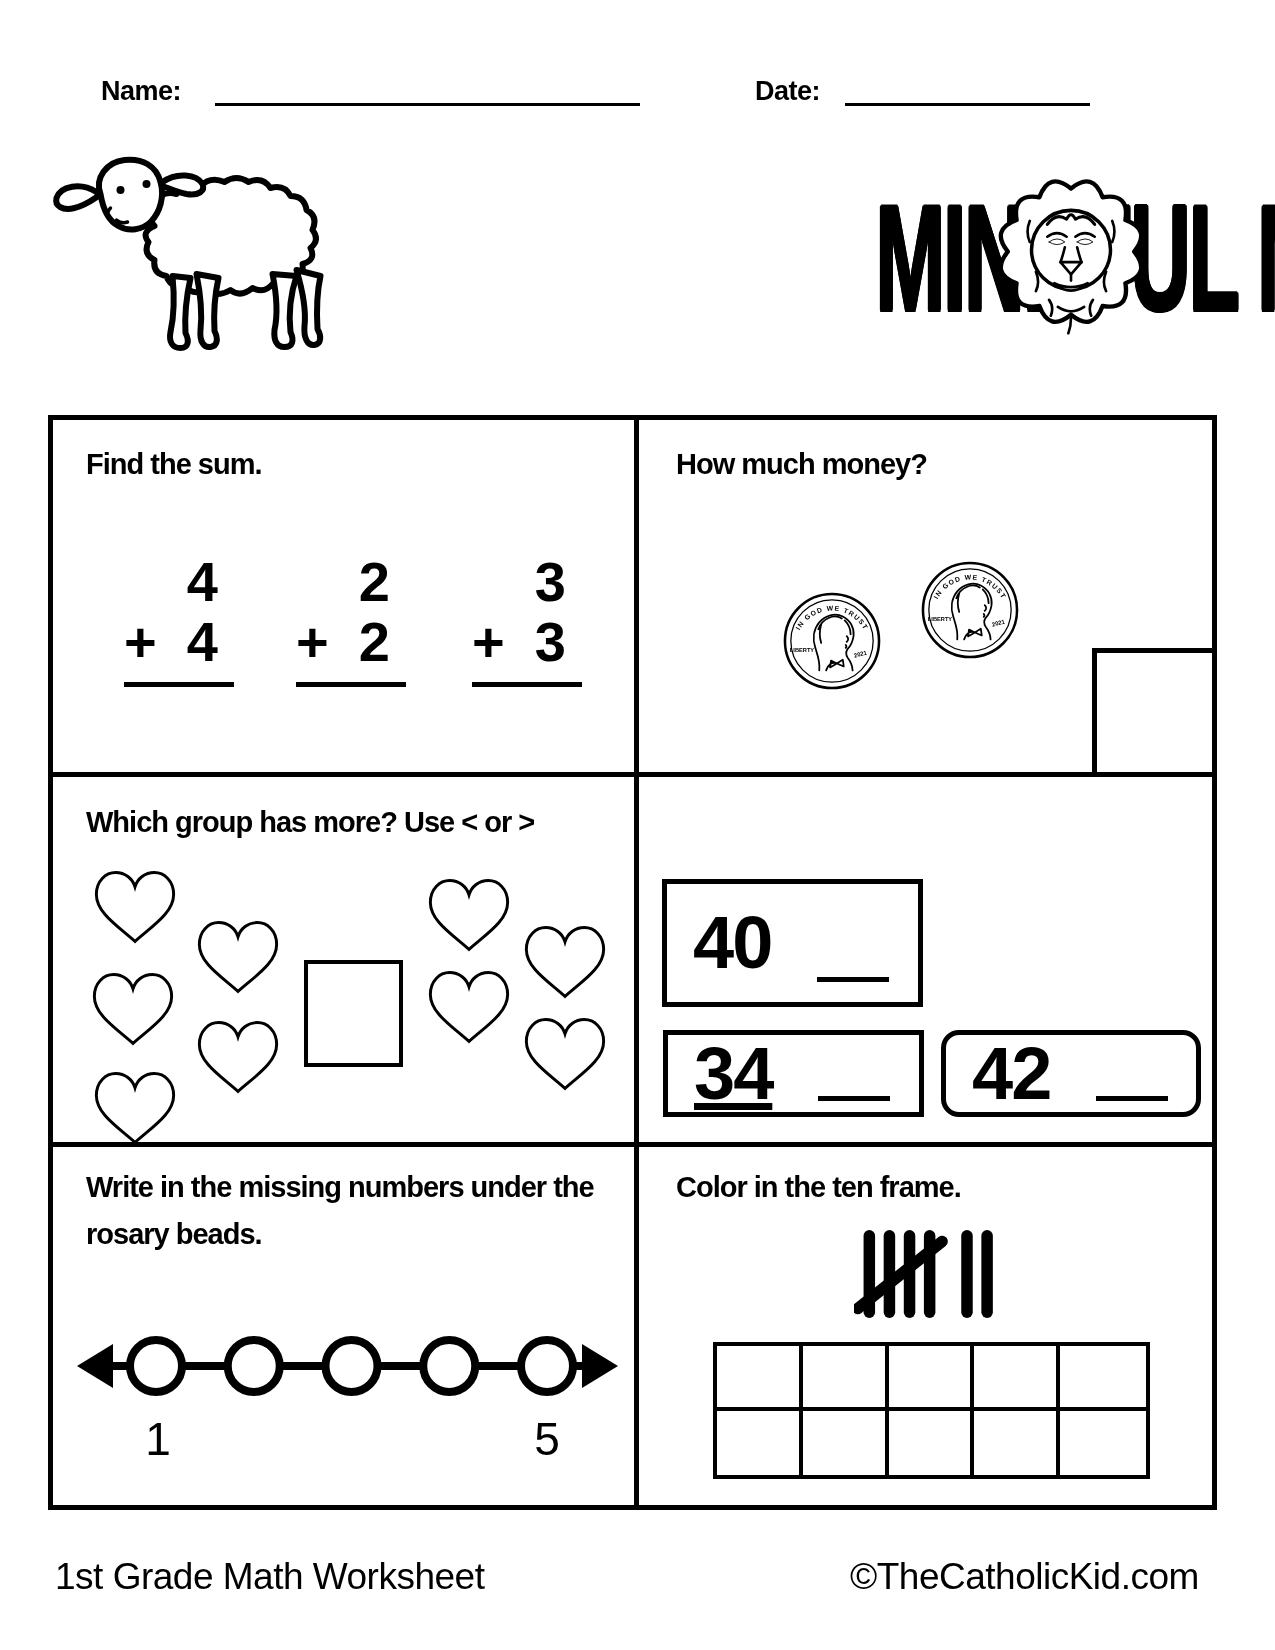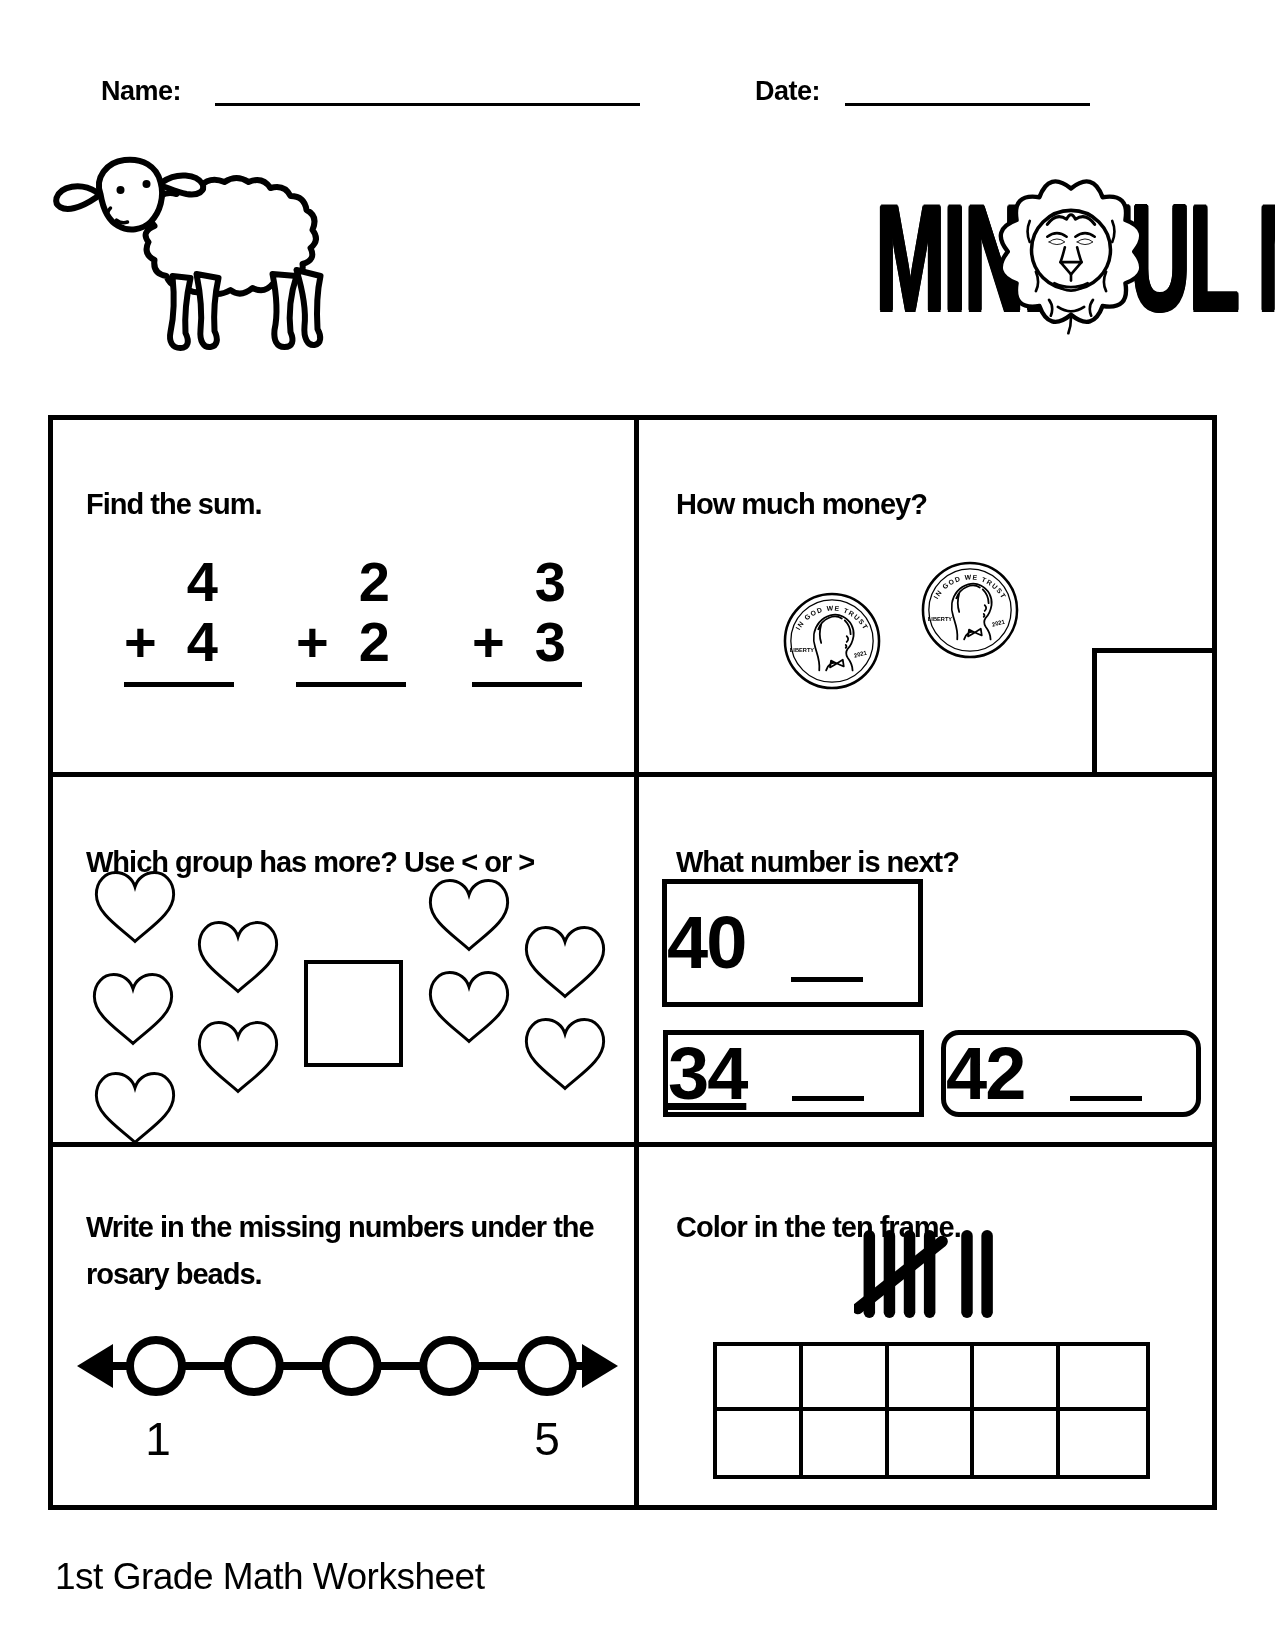--- a/index.html
+++ b/index.html
@@ -16,39 +16,39 @@
       text-align:center;transform:scaleX(0.56);transform-origin:50% 0;
       text-shadow:2px 0 #000,-2px 0 #000,0 2px #000,0 -2px #000,1.5px 1.5px #000,-1.5px 1.5px #000,1.5px -1.5px #000,-1.5px -1.5px #000;}
   .hero-sub{position:absolute;left:50%;top:127px;transform:translateX(-50%);
       white-space:nowrap;font-size:30px;font-weight:600;letter-spacing:-0.8px;}
   svg.lineart{position:absolute;}
   .lineart path{fill:#fff;stroke:#000;stroke-linejoin:round;stroke-linecap:round;}
   
   .tbl{position:absolute;left:48px;top:415px;width:1169px;height:1095px;
        border:5px solid #000;box-sizing:border-box;}
   .tline{position:absolute;background:#000;}
-  .prompt{position:absolute;font-size:29px;font-weight:600;letter-spacing:-1px;line-height:47px;margin-top:40px;}
+  .prompt{position:absolute;font-size:29px;font-weight:600;letter-spacing:-1px;line-height:47px;}
   
   .sum-problem{position:absolute;top:552px;width:110px;font-size:56px;font-weight:600;
       line-height:60px;border-bottom:5px solid #000;padding-bottom:10px;}
   .sum-top{text-align:right;padding-right:16px;}
   .sum-bot{display:flex;align-items:baseline;}
   .sum-bot .addend{margin-left:auto;margin-right:16px;}
   
   svg.coin{position:absolute;width:98px;height:98px;}
   .coin-detail{fill:none;stroke:#000;stroke-width:1.8;stroke-linecap:round;stroke-linejoin:round;}
   
   .money-box{position:absolute;left:1092px;top:648px;width:125px;height:129px;
       border:5px solid #000;box-sizing:border-box;background:#fff;}
   .cmp-square{position:absolute;left:304px;top:960px;width:99px;height:107px;
       border:4px solid #000;box-sizing:border-box;background:#fff;}
   svg.heart{position:absolute;width:84px;height:78px;}
   .heart path{fill:#fff;stroke:#000;stroke-width:3.5;}
   .num-box{position:absolute;border:5px solid #000;box-sizing:border-box;display:flex;
-      align-items:center;background:#fff;}
+      align-items:center;padding-left:26px;background:#fff;}
   .num-box .num{font-size:74px;font-weight:600;letter-spacing:-2px;line-height:1;}
   .num-box .nblank{width:72px;border-bottom:5px solid #000;height:0;margin-left:46px;align-self:flex-end;}
   
   svg.numberline{position:absolute;left:75px;top:1308px;width:545px;height:116px;}
   .nl-line{stroke:#000;stroke-width:8;}
   .nl-arrow{fill:#000;}
   .bead{fill:#fff;stroke:#000;stroke-width:8;}
   .nl-label{position:absolute;width:44px;text-align:center;font-size:46px;font-weight:500;}
   
   svg.tally{position:absolute;left:854px;top:1226px;width:158px;height:96px;}
@@ -107,21 +107,20 @@
   </svg>
 
   <div class="tbl"></div>
   <div class="tline" style="left:634px;top:415px;width:5px;height:1095px"></div>
   <div class="tline" style="left:48px;top:772px;width:1169px;height:5px"></div>
   <div class="tline" style="left:48px;top:1142px;width:1169px;height:5px"></div>
 
   <div class="prompt" style="left:86px;top:441px">Find the sum.</div>
   <div class="prompt" style="left:86px;top:799px">Which group has more?  Use &lt; or &gt;</div>
   <div class="prompt" style="left:676px;top:441px">How much money?</div>
-  <div class="prompt" style="left:676px;top:799px">What number is next?</div>
   <div class="prompt" style="left:86px;top:1164px;width:540px">Write in the missing numbers under the rosary beads.</div>
   <div class="prompt" style="left:676px;top:1164px">Color in the ten frame.</div>
 
   <div class="money-box"></div>
   <div class="cmp-square"></div>
 
   <svg id="numberline" class="numberline" viewBox="0 0 545 116">
     <line class="nl-line" x1="16" y1="58" x2="529" y2="58"></line>
     <polygon class="nl-arrow" points="2,58 38,36 38,80"></polygon>
     <polygon class="nl-arrow" points="543,58 507,36 507,80"></polygon>
@@ -150,20 +149,21 @@
       <div class="tf-cell"></div>
       <div class="tf-cell"></div>
       <div class="tf-cell"></div>
       <div class="tf-cell"></div>
       <div class="tf-cell"></div>
       <div class="tf-cell"></div>
       <div class="tf-cell"></div>
     </div>
 
   <div class="footer-text" style="left:55px">1st Grade Math Worksheet</div>
+  <div class="footer-text" style="left:850px;width:292px;text-align:right">©TheCatholicKid.com</div>
 
   <svg width="0" height="0" style="position:absolute" aria-hidden="true">
     <defs>
       <symbol id="penny" viewBox="0 0 100 100">
         <circle cx="50" cy="50" r="48" fill="#fff" stroke="#000" stroke-width="2.6"></circle>
         <circle cx="50" cy="50" r="42" fill="none" stroke="#000" stroke-width="1.3"></circle>
         <path id="mottoArc" d="M 13,56 A 37,37 0 0 1 87,56" fill="none"></path>
         <text font-size="7" font-weight="bold" letter-spacing="1.2" fill="#000">
           <textPath href="#mottoArc" xlink:href="#mottoArc" startOffset="50%" text-anchor="middle">IN GOD WE TRUST</textPath>
         </text>

